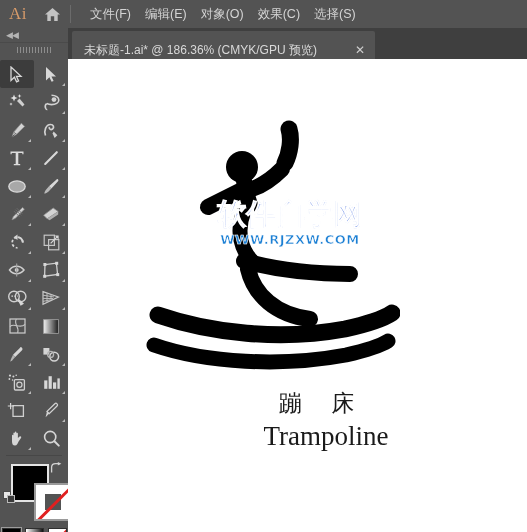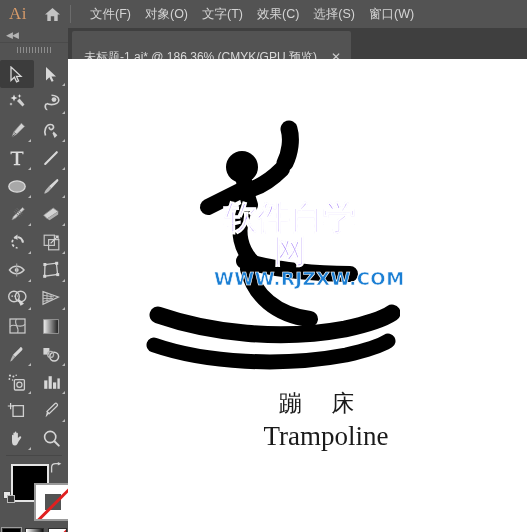--- a/index.html
+++ b/index.html
@@ -109,21 +109,21 @@
   }
 
   
   .tabbar{
     position:absolute;left:68px;top:28px;width:459px;height:31px;
     background:#3f3f3f;
   }
   .doctab{
     position:absolute;left:4px;top:3px;height:28px;
     background:#535353;display:flex;align-items:center;
-    padding:12px 10px 0 12px;border-top-left-radius:2px;border-top-right-radius:2px;
+    padding:5px 10px 0 12px;border-top-left-radius:2px;border-top-right-radius:2px;gap:24px;
   }
   .doctab-title{
     color:#d9d9d9;font-size:12px;white-space:nowrap;
   }
   .doctab-close{
     color:#cfcfcf;font-size:12px;margin-left:14px;line-height:1;
   }
 
   
   .canvas{
@@ -134,27 +134,27 @@
     position:absolute;left:0;top:0;width:459px;height:473px;
   }
   .art-svg{position:absolute;left:72px;top:60px;}
 
   
   .watermark{
     position:absolute;left:146px;top:143px;width:152px;
     text-align:center;pointer-events:none;
   }
   .wm-cn{
-    color:#8b5cf6;font-size:33px;font-weight:bold;letter-spacing:0px;
+    color:#1d4ed8;font-size:29px;font-weight:bold;letter-spacing:0px;
     line-height:1;
     -webkit-text-stroke:1px #ffffff;
-    font-family:Liberation Serif, serif;
+    font-family:Liberation Mono, monospace;
   }
   .wm-url{
-    color:#1b7fd4;font-size:18px;font-weight:bold;letter-spacing:0.5px;
+    color:#1b7fd4;font-size:13px;font-weight:bold;letter-spacing:0.5px;
     line-height:1;margin-top:2px;
     -webkit-text-stroke:0.6px #ffffff;
     font-family:"DejaVu Sans","Liberation Sans",sans-serif;
   }
 
   
   .caption{
     position:absolute;left:0;top:330px;width:508px;text-align:center;
   }
   .cap-cn{
@@ -175,25 +175,24 @@
   <div class="menubar">
     <div class="ai-logo">Ai</div>
     <div class="home-btn">
       <svg width="17" height="15" viewBox="0 0 17 15">
         <path d="M8.5 1 L16 7.4 L13.7 7.4 L13.7 14 L10.2 14 L10.2 9.3 L6.8 9.3 L6.8 14 L3.3 14 L3.3 7.4 L1 7.4 Z" fill="#c3c3c3"></path>
       </svg>
     </div>
     <div class="menu-sep"></div>
     <div class="menu-items">
       <div class="menu-item">文件(F)</div>
+      <div class="menu-item">编辑(E)</div>
       <div class="menu-item">对象(O)</div>
-      <div class="menu-item">文字(T)</div>
       <div class="menu-item">效果(C)</div>
       <div class="menu-item">选择(S)</div>
-      <div class="menu-item">窗口(W)</div>
     </div>
   </div>
 
   <div class="toolpanel">
 
     <div class="tp-header">
       <span class="chev">◀◀</span>
     </div>
     <div class="tp-grip">
       <div class="dots"></div>

